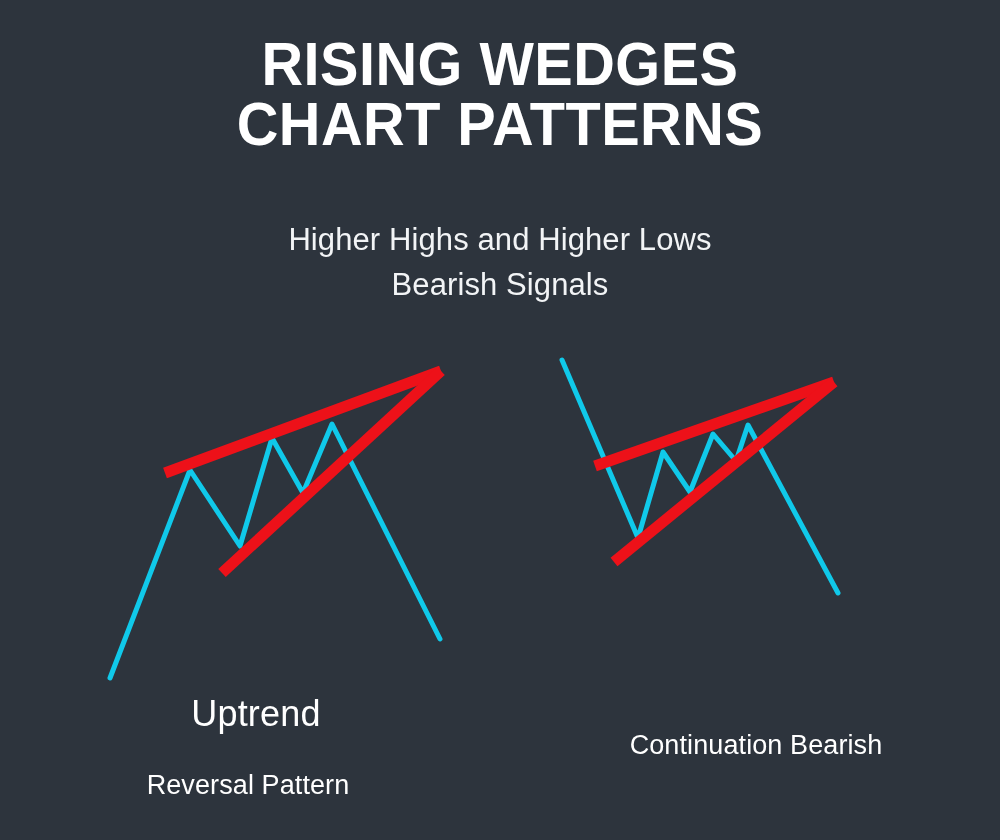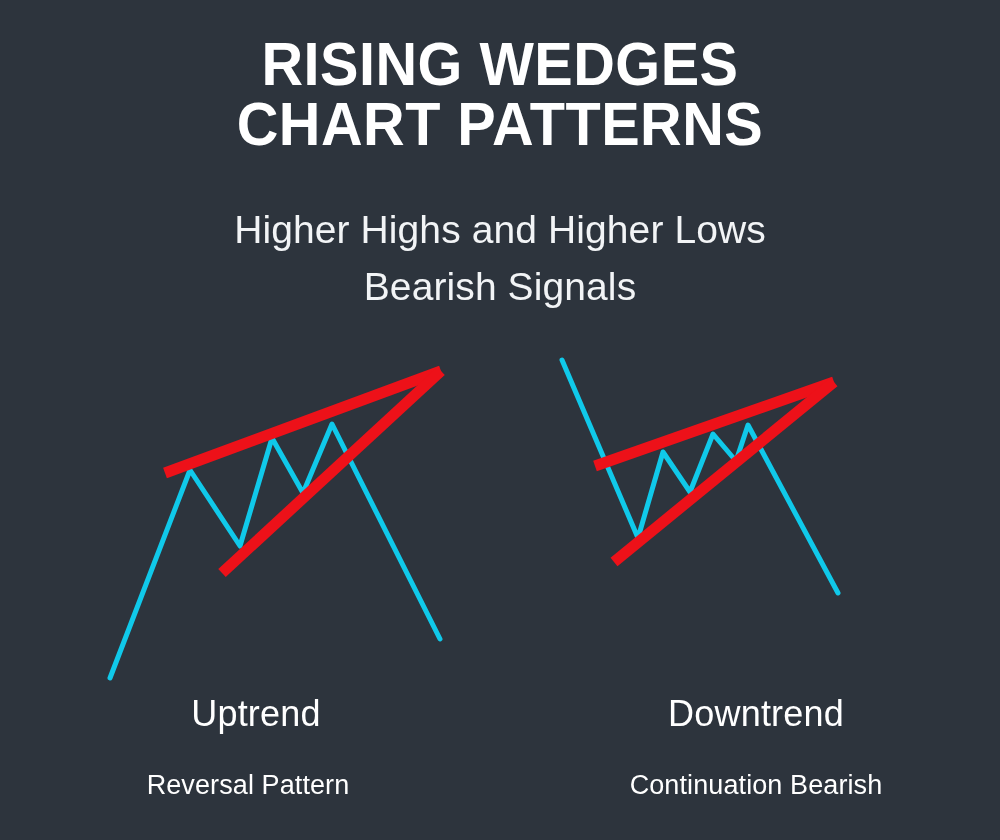--- a/index.html
+++ b/index.html
@@ -35,24 +35,24 @@
     font-family: "Liberation Sans Narrow", "Liberation Sans", sans-serif;
     font-size: 62px;
     font-weight: bold;
     line-height: 0.97;
     letter-spacing: 0.5px;
     transform: scaleX(0.93);
     transform-origin: center top;
     white-space: pre-line;
   }
   .subtitle {
-    margin: 0;
+    margin: 16px;
     padding-top: 48px;
     color: #f2f4f6;
-    font-size: 39px;
+    font-size: 31px;
     font-weight: normal;
     line-height: 1.45;
     white-space: pre-line;
     letter-spacing: 0.1px;
   }
 
   
   .diagram-area {
     position: absolute;
     top: 340px;
@@ -125,18 +125,17 @@
       </g>
     </svg>
   </div>
 
   <div class="captions">
     <div class="caption-block left">
       <p class="caption-title">Uptrend</p>
       <p class="caption-sub">Reversal Pattern</p>
     </div>
     <div class="caption-block right">
-      <p class="caption-title">Downtrend</p>
       <p class="caption-sub">Continuation Bearish</p>
     </div>
   </div>
 
 </div>
 
 </body></html>

